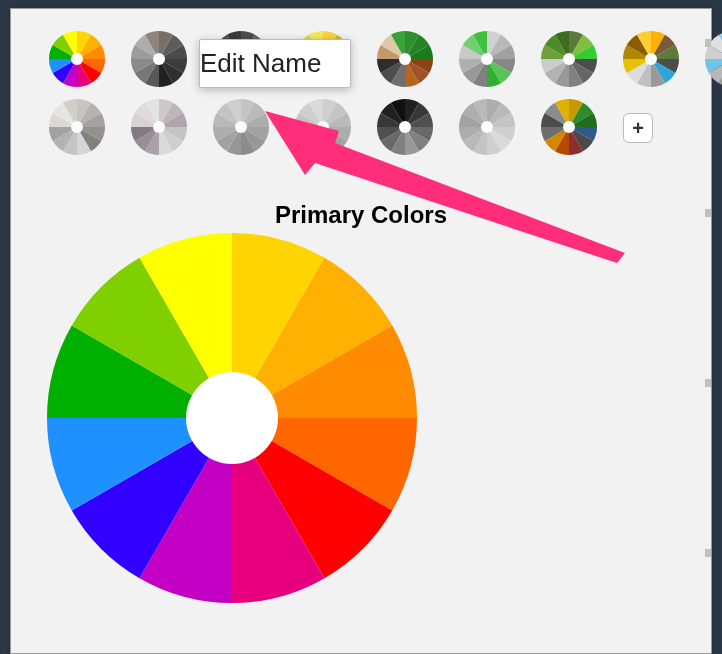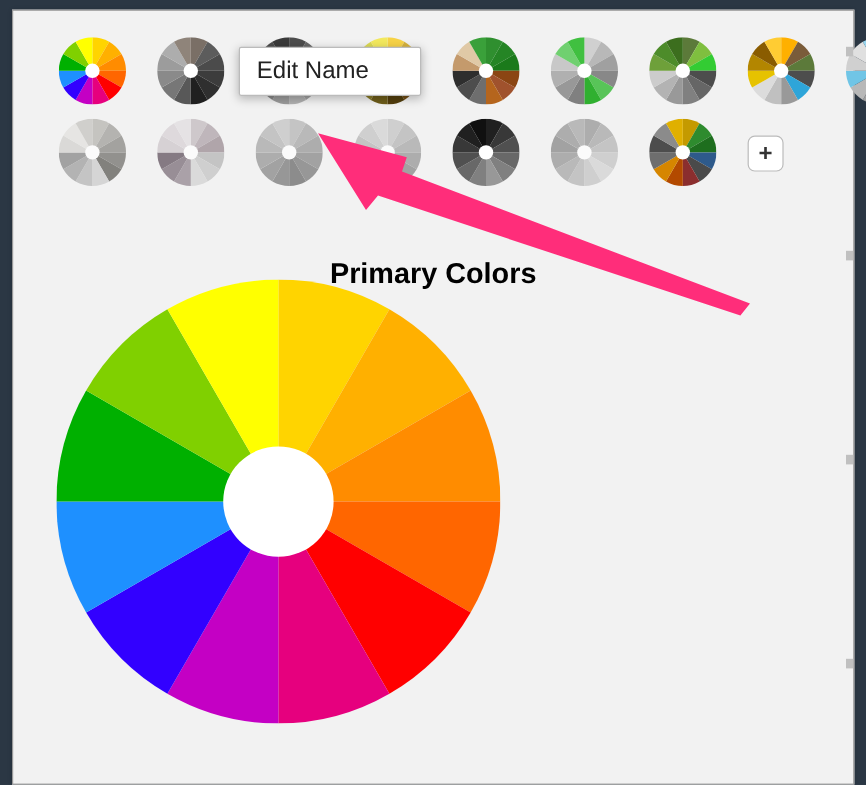--- a/index.html
+++ b/index.html
@@ -5,22 +5,22 @@
   html,body{margin:0;padding:0;background:#2b3744;font-family:Arial,Helvetica,sans-serif;}
   .frame{width:722px;height:654px;background:#2b3744;position:relative;}
   .panel{position:absolute;left:10px;top:8px;right:10px;bottom:0;background:#f2f2f2;border:1px solid #999;box-shadow:0 0 4px rgba(0,0,0,.2);}
   .thumbs{position:absolute;left:38px;top:22px;}
   .thumb-row{display:flex;gap:26px;margin-bottom:12px;}
   .thumb{width:56px;height:56px;position:relative;cursor:pointer;}
   .thumb svg{display:block;}
   .thumb.grey svg{filter:grayscale(90%) opacity(.7);}
   .add-btn{width:28px;height:28px;border:1px solid #bbb;border-radius:6px;background:#fff;display:flex;align-items:center;justify-content:center;font-size:20px;font-weight:bold;color:#333;cursor:pointer;margin-top:14px;}
   .context-menu{position:absolute;left:188px;top:30px;background:#fff;border:1px solid #bbb;border-radius:2px;box-shadow:0 2px 8px rgba(0,0,0,.25);padding:4px 0;min-width:150px;z-index:10;}
-  .context-menu .mi{padding:4px 14px;font-size:20px;color:#222;cursor:pointer;}
-  .title{position:absolute;left:0;width:100%;top:192px;text-align:center;font-size:24px;font-weight:bold;color:#000;margin-top:14px;}
+  .context-menu .mi{padding:4px 0;font-size:26px;color:#222;cursor:pointer;}
+  .title{position:absolute;left:0;width:100%;top:192px;text-align:center;font-size:24px;font-weight:bold;color:#000;}
   .big-wheel{position:absolute;left:36px;top:224px;}
   .arrow{position:absolute;left:254px;top:92px;z-index:20;pointer-events:none;}
   .scroll-nub{position:absolute;right:0;width:6px;background:#c0c0c0;}
 </style>
 </head>
 <body>
 
 <div class="frame">
   <div class="panel">
 

